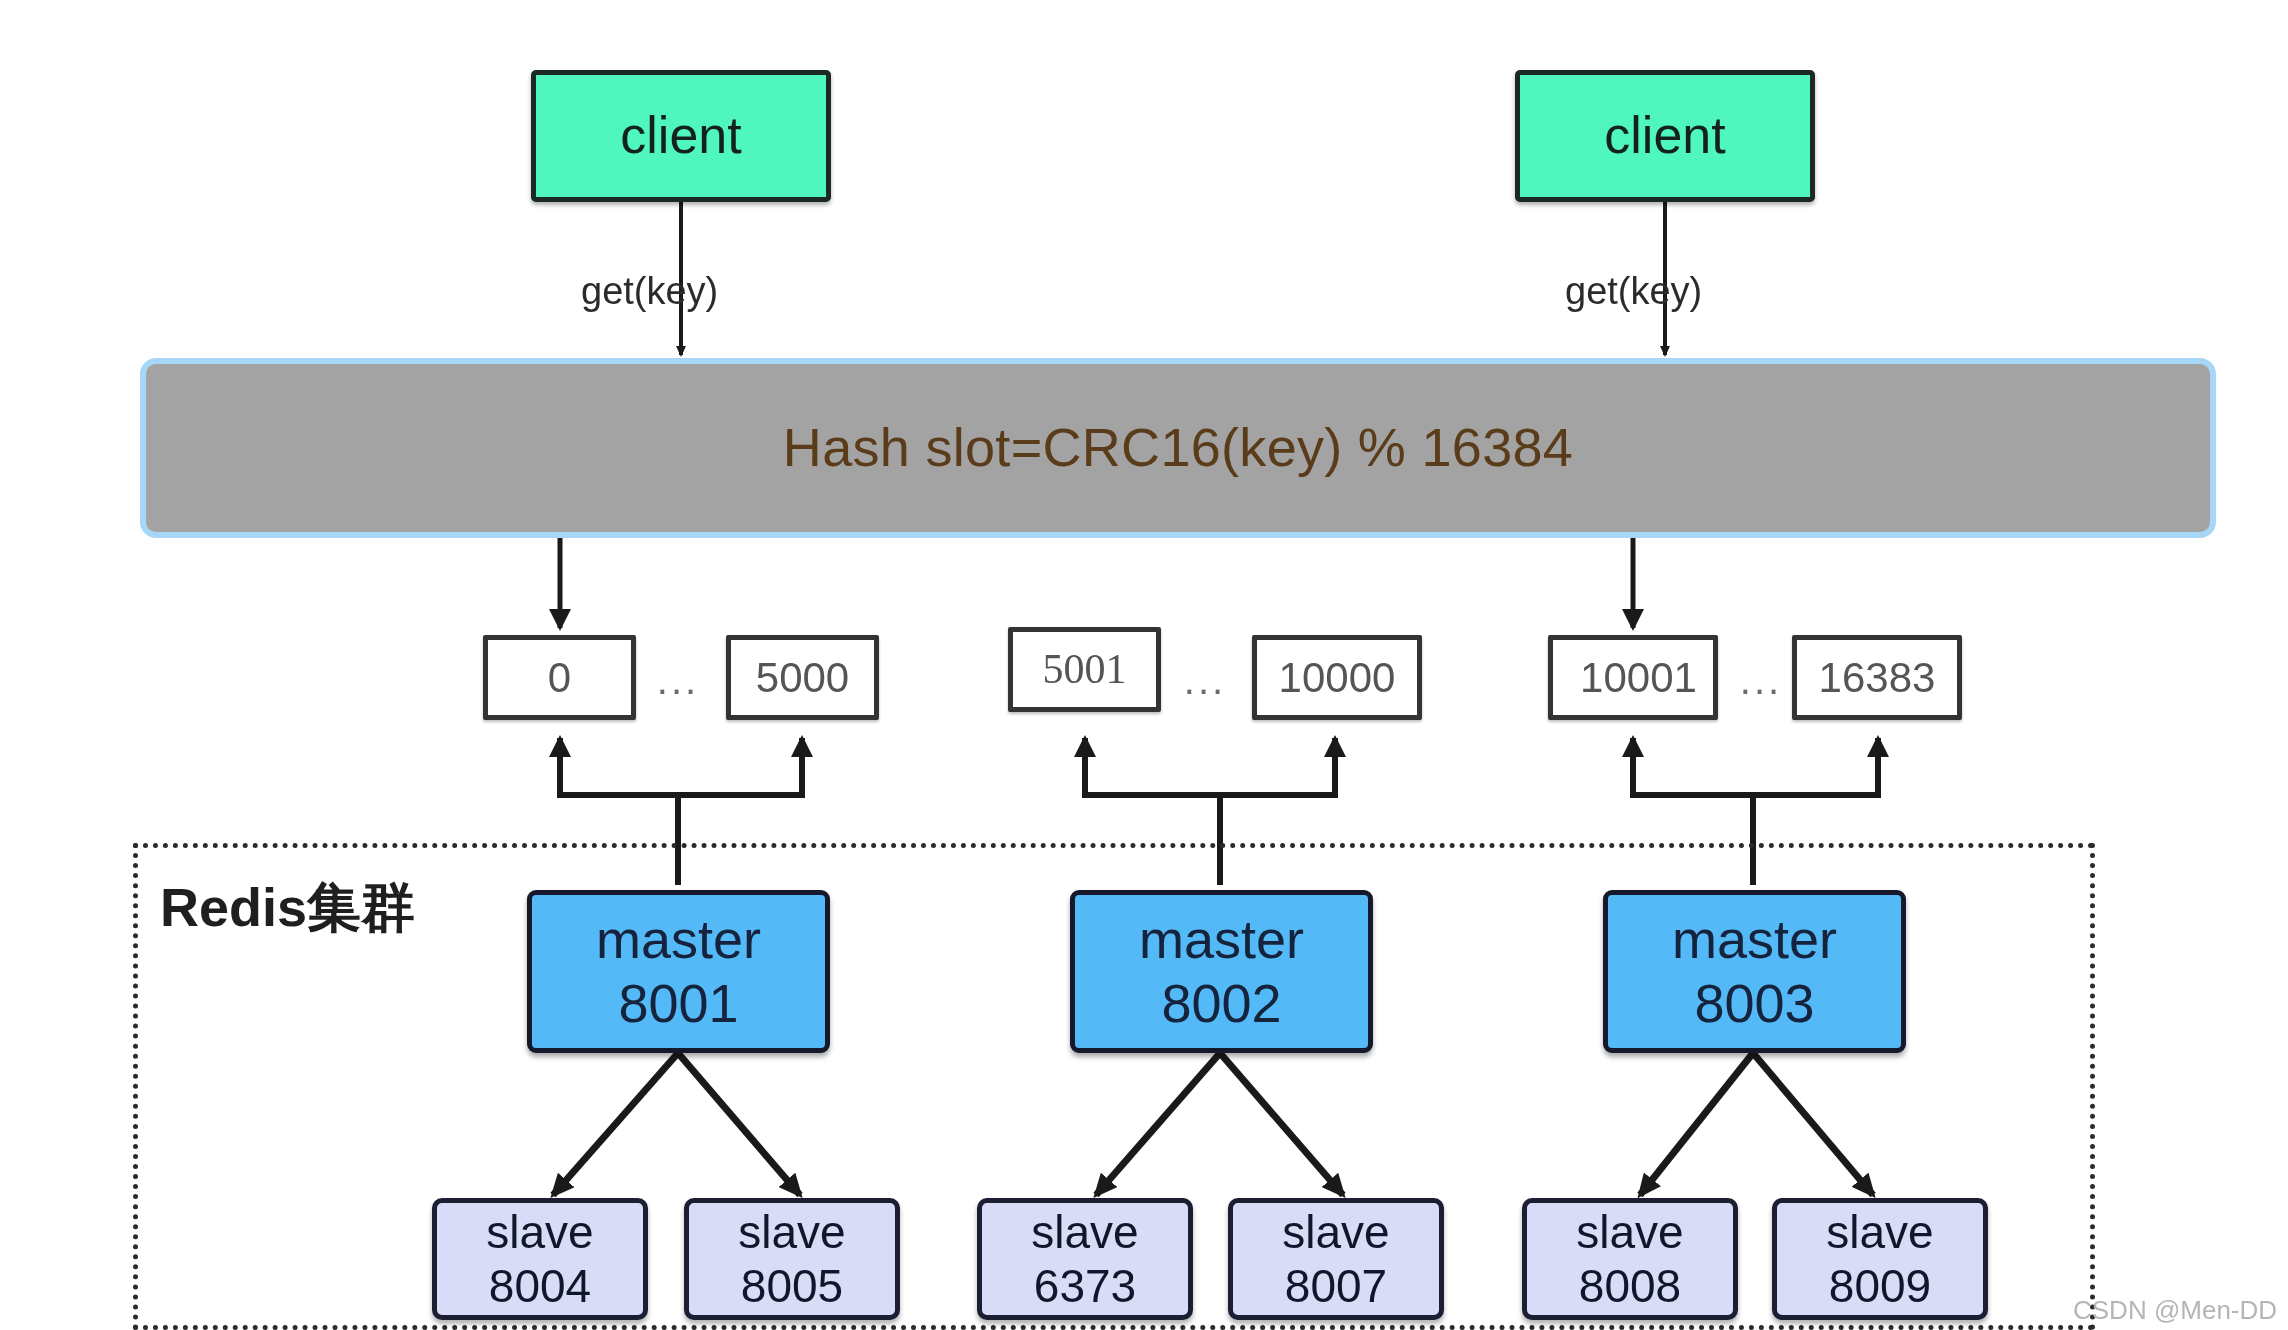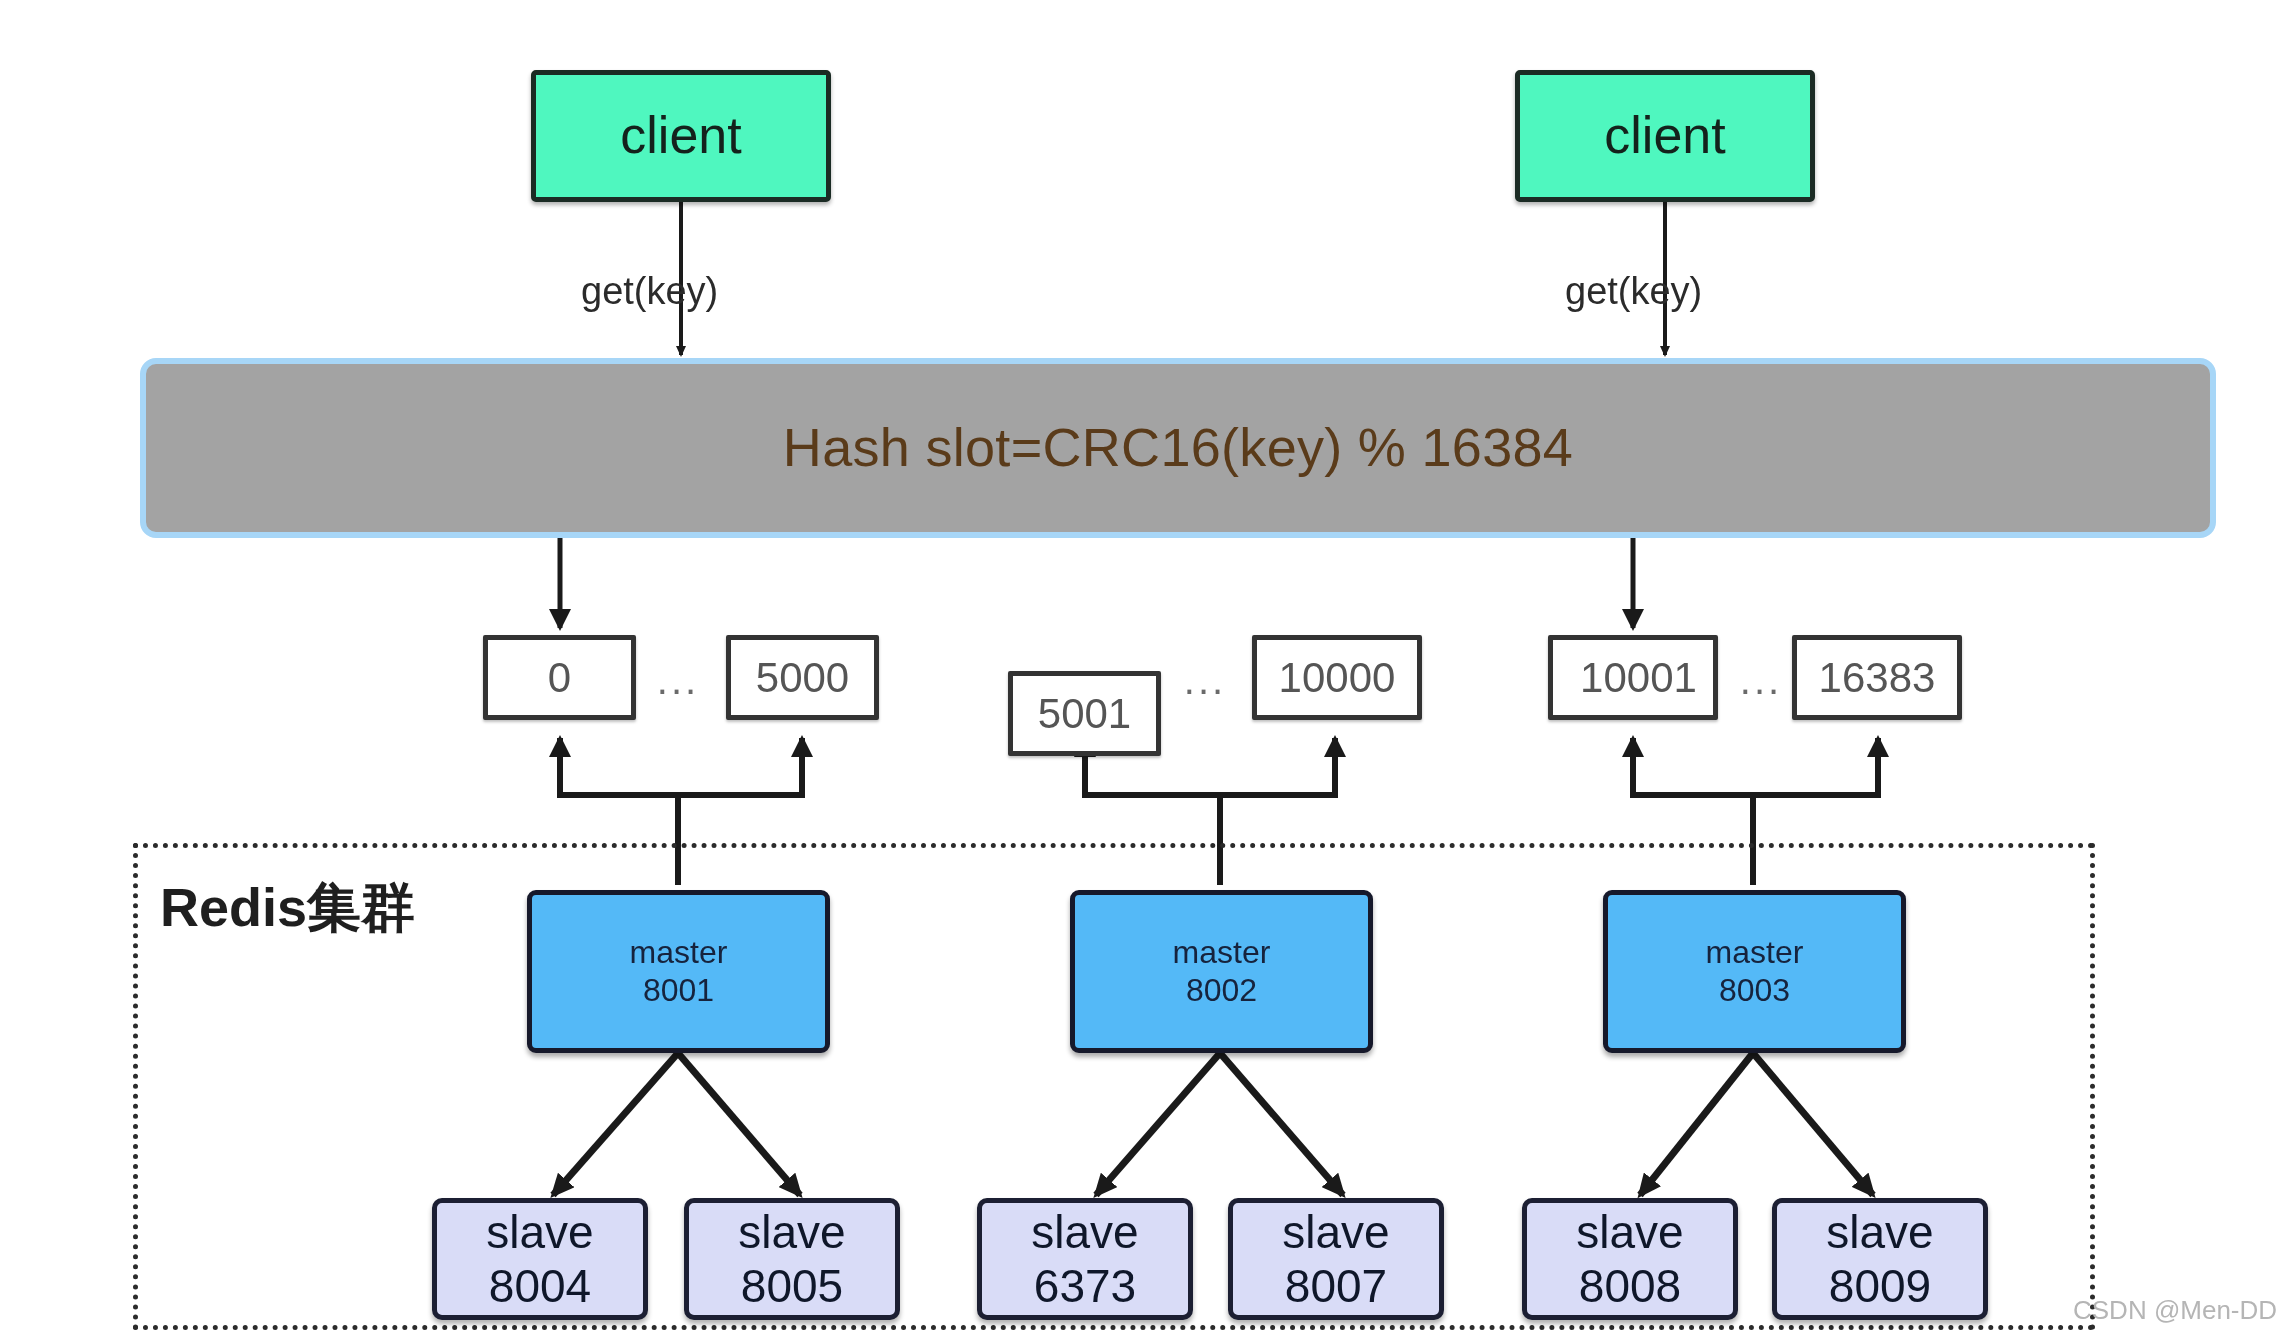--- a/index.html
+++ b/index.html
@@ -78,21 +78,21 @@
     align-items: center;
     justify-content: center;
   }
 
   
   .master-box {
     background: #54B9F7;
     border: 5px solid #16192b;
     border-radius: 9px;
     color: #16233d;
-    font-size: 32px;
+    font-size: 54px;
     box-shadow: 0 4px 5px rgba(0,0,0,0.33);
   }
 
   
   .slave-box {
     background: #D9DCF7;
     border: 5px solid #1c1f33;
     border-radius: 10px;
     color: #0f172a;
     font-size: 46px;
@@ -195,21 +195,21 @@
   </div>
 
   <div class="node slot-box" style="left:483px; top:635px; width:153px; height:85px;">
     <span>0</span>
   </div>
   <div class="slot-ellipsis" style="left:648px; top:655px; width:60px; height:50px;">...</div>
   <div class="node slot-box" style="left:726px; top:635px; width:153px; height:85px;">
     <span>5000</span>
   </div>
 
-  <div class="node slot-box" style="left:1008px; top:671px; width:153px; height:85px;">
+  <div class="node slot-box" style="left:1008px; top:627px; width:153px; height:85px;font-family:Liberation Serif, serif;">
     <span>5001</span>
   </div>
   <div class="slot-ellipsis" style="left:1175px; top:655px; width:60px; height:50px;">...</div>
   <div class="node slot-box" style="left:1252px; top:635px; width:170px; height:85px;">
     <span>10000</span>
   </div>
 
   <div class="node slot-box" style="left:1548px; top:635px; width:170px; height:85px;padding-left:11px;">
     <span>10001</span>
   </div>

